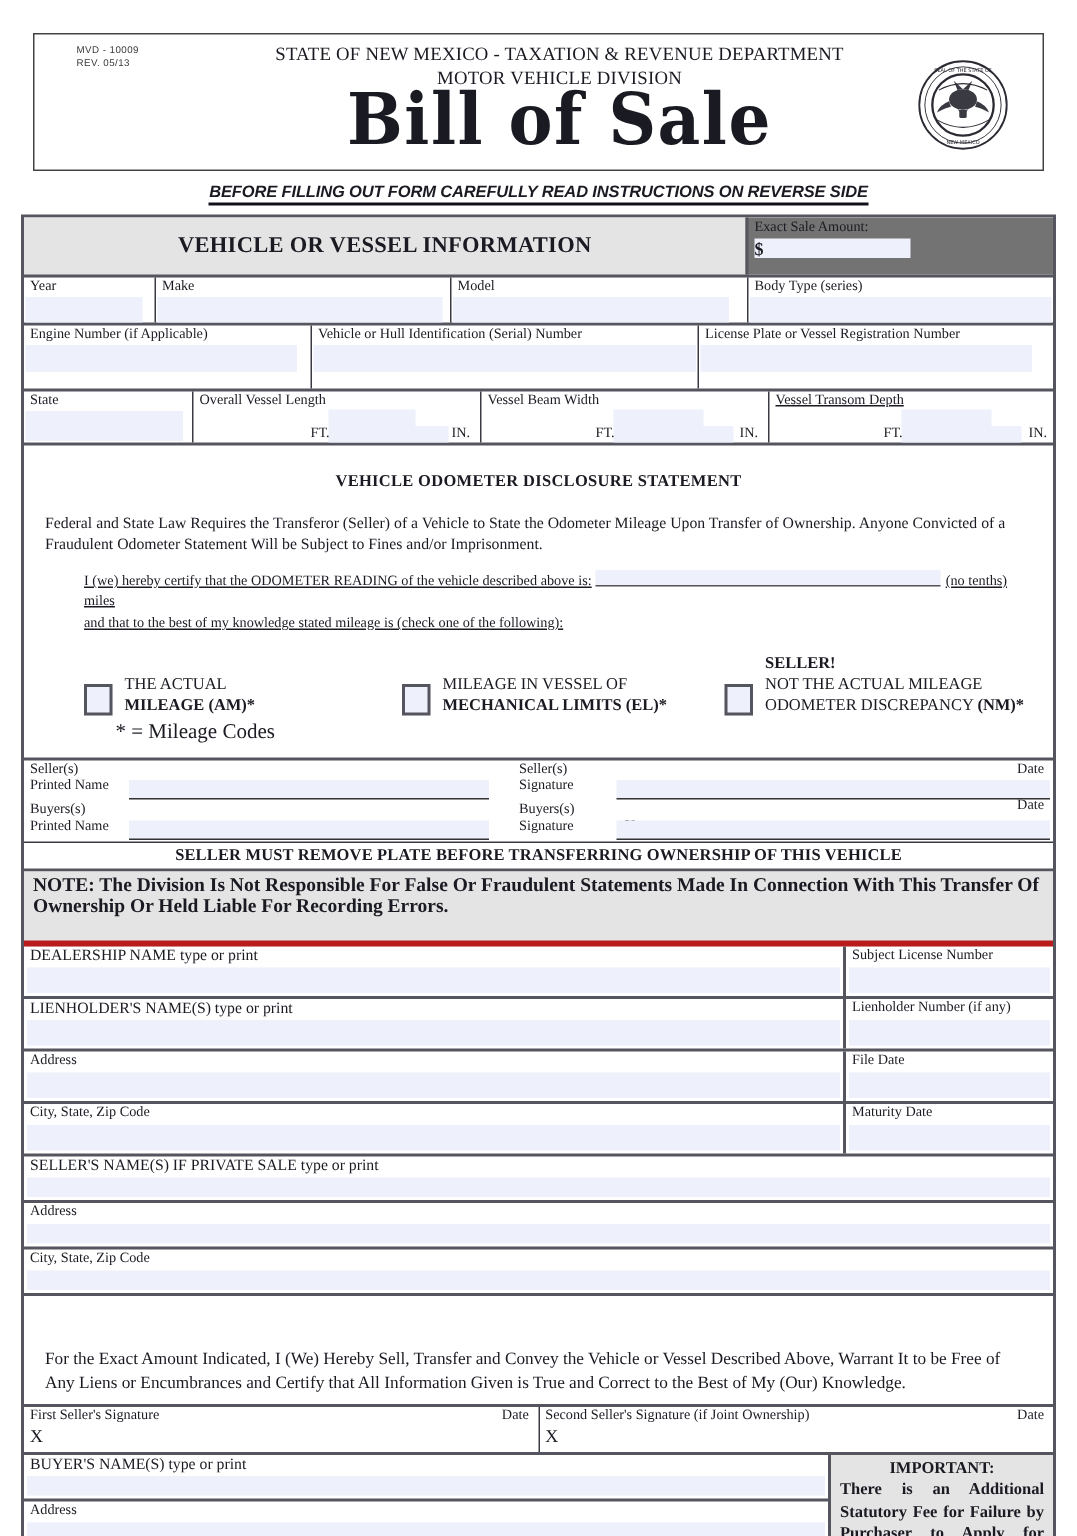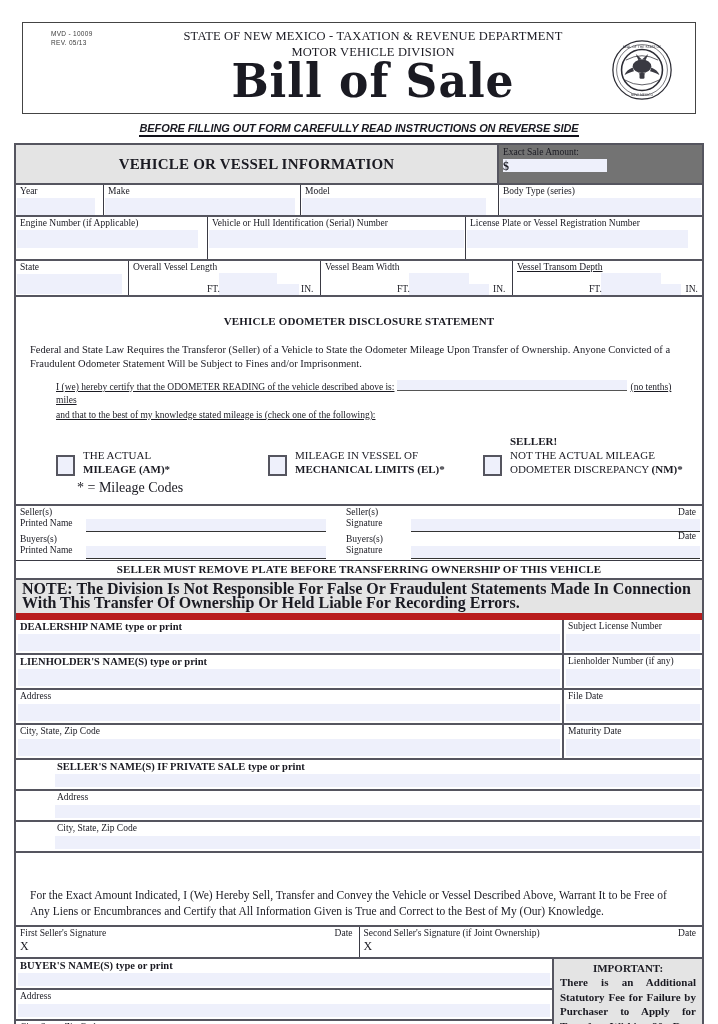--- a/index.html
+++ b/index.html
@@ -40,21 +40,21 @@
   }
   .before span{border-bottom:2px solid #11111a;padding-bottom:1px;}
 
   
   .frame{position:absolute;left:14px;top:143px;width:690px;border:2px solid #55555f;
     box-sizing:border-box;background:#fff;}
 
   .row{display:flex;width:100%;box-sizing:border-box;}
   .cell{box-sizing:border-box;position:relative;}
   .lbl{font-size:9.5px;line-height:11px;padding:1px 0 0 4px;white-space:nowrap;}
-  .lbl-b{font-size:10.5px;font-weight:bold;line-height:12px;padding:1px 0 0 4px;}
+  .lbl-b{font-size:10.5px;font-weight:normal;line-height:12px;padding:1px 0 0 4px;}
 
   
   .vbar{height:38px;background:#e4e4e4;border-bottom:2px solid #55555f;
     display:flex;align-items:stretch;}
   .vbar-title{flex:1;display:flex;align-items:center;justify-content:center;
     font-size:15px;font-weight:bold;letter-spacing:.2px;}
   .vbar-amt{width:203px;border-left:2px solid #55555f;background:#737373;position:relative;}
   .vbar-amt .lbl{padding-top:2px;}
   .amt-fill{position:absolute;left:4px;top:14px;width:104px;height:13px;background:#eef0fb;}
   .dollar{position:absolute;left:4px;top:14px;font-size:12px;font-weight:bold;}
@@ -90,29 +90,29 @@
   .codes{font-size:14px;margin:0 0 8px 61px;}
 
   
   .sig{border-bottom:1px solid #3a3a44;position:relative;height:54px;}
   .sig-col{position:absolute;font-size:9.5px;line-height:11px;}
   .sline{position:absolute;border-bottom:1.5px solid #333;background:#eef0fb;height:12px;}
   .xm{position:absolute;font-size:11px;}
   .remove{text-align:center;font-size:11px;font-weight:bold;letter-spacing:.1px;
     padding:2px 0 3px;border-bottom:2px solid #55555f;}
 
-  .note{background:#e4e4e4;border-bottom:7px solid #b91c1c;padding:2px 6px 3px 6px;
-    font-size:16px;font-weight:bold;line-height:14px;}
+  .note{background:#e4e4e4;border-bottom:4px solid #b91c1c;padding:2px 6px 16px 6px;
+    font-size:13px;font-weight:bold;line-height:14px;}
 
   .drow{display:flex;border-bottom:2px solid #55555f;height:33px;}
   .dleft{flex:1;border-right:2px solid #55555f;position:relative;}
   .dright{width:138px;position:relative;}
   .dfill{position:absolute;left:2px;right:2px;top:14px;bottom:2px;background:#eef0fb;}
 
-  .srow{display:flex;border-bottom:2px solid #55555f;height:29px;position:relative;padding-left:37px;}
+  .srow{display:flex;border-bottom:2px solid #55555f;height:29px;position:relative;}
   .srow .dleft{border-right:none;}
 
   .convey{border-bottom:2px solid #55555f;padding:34px 14px 6px;}
   .convey p{margin:0;font-size:11.5px;line-height:16px;text-align:left;}
 
   .sigrow2{display:flex;border-bottom:2px solid #55555f;height:30px;}
   .sigrow2 .half{flex:1;position:relative;}
   .sigrow2 .half.first{border-right:1px solid #3a3a44;}
   .s2lbl{position:absolute;left:4px;top:1px;font-size:9.5px;}
   .s2date{position:absolute;right:6px;top:1px;font-size:9.5px;}

